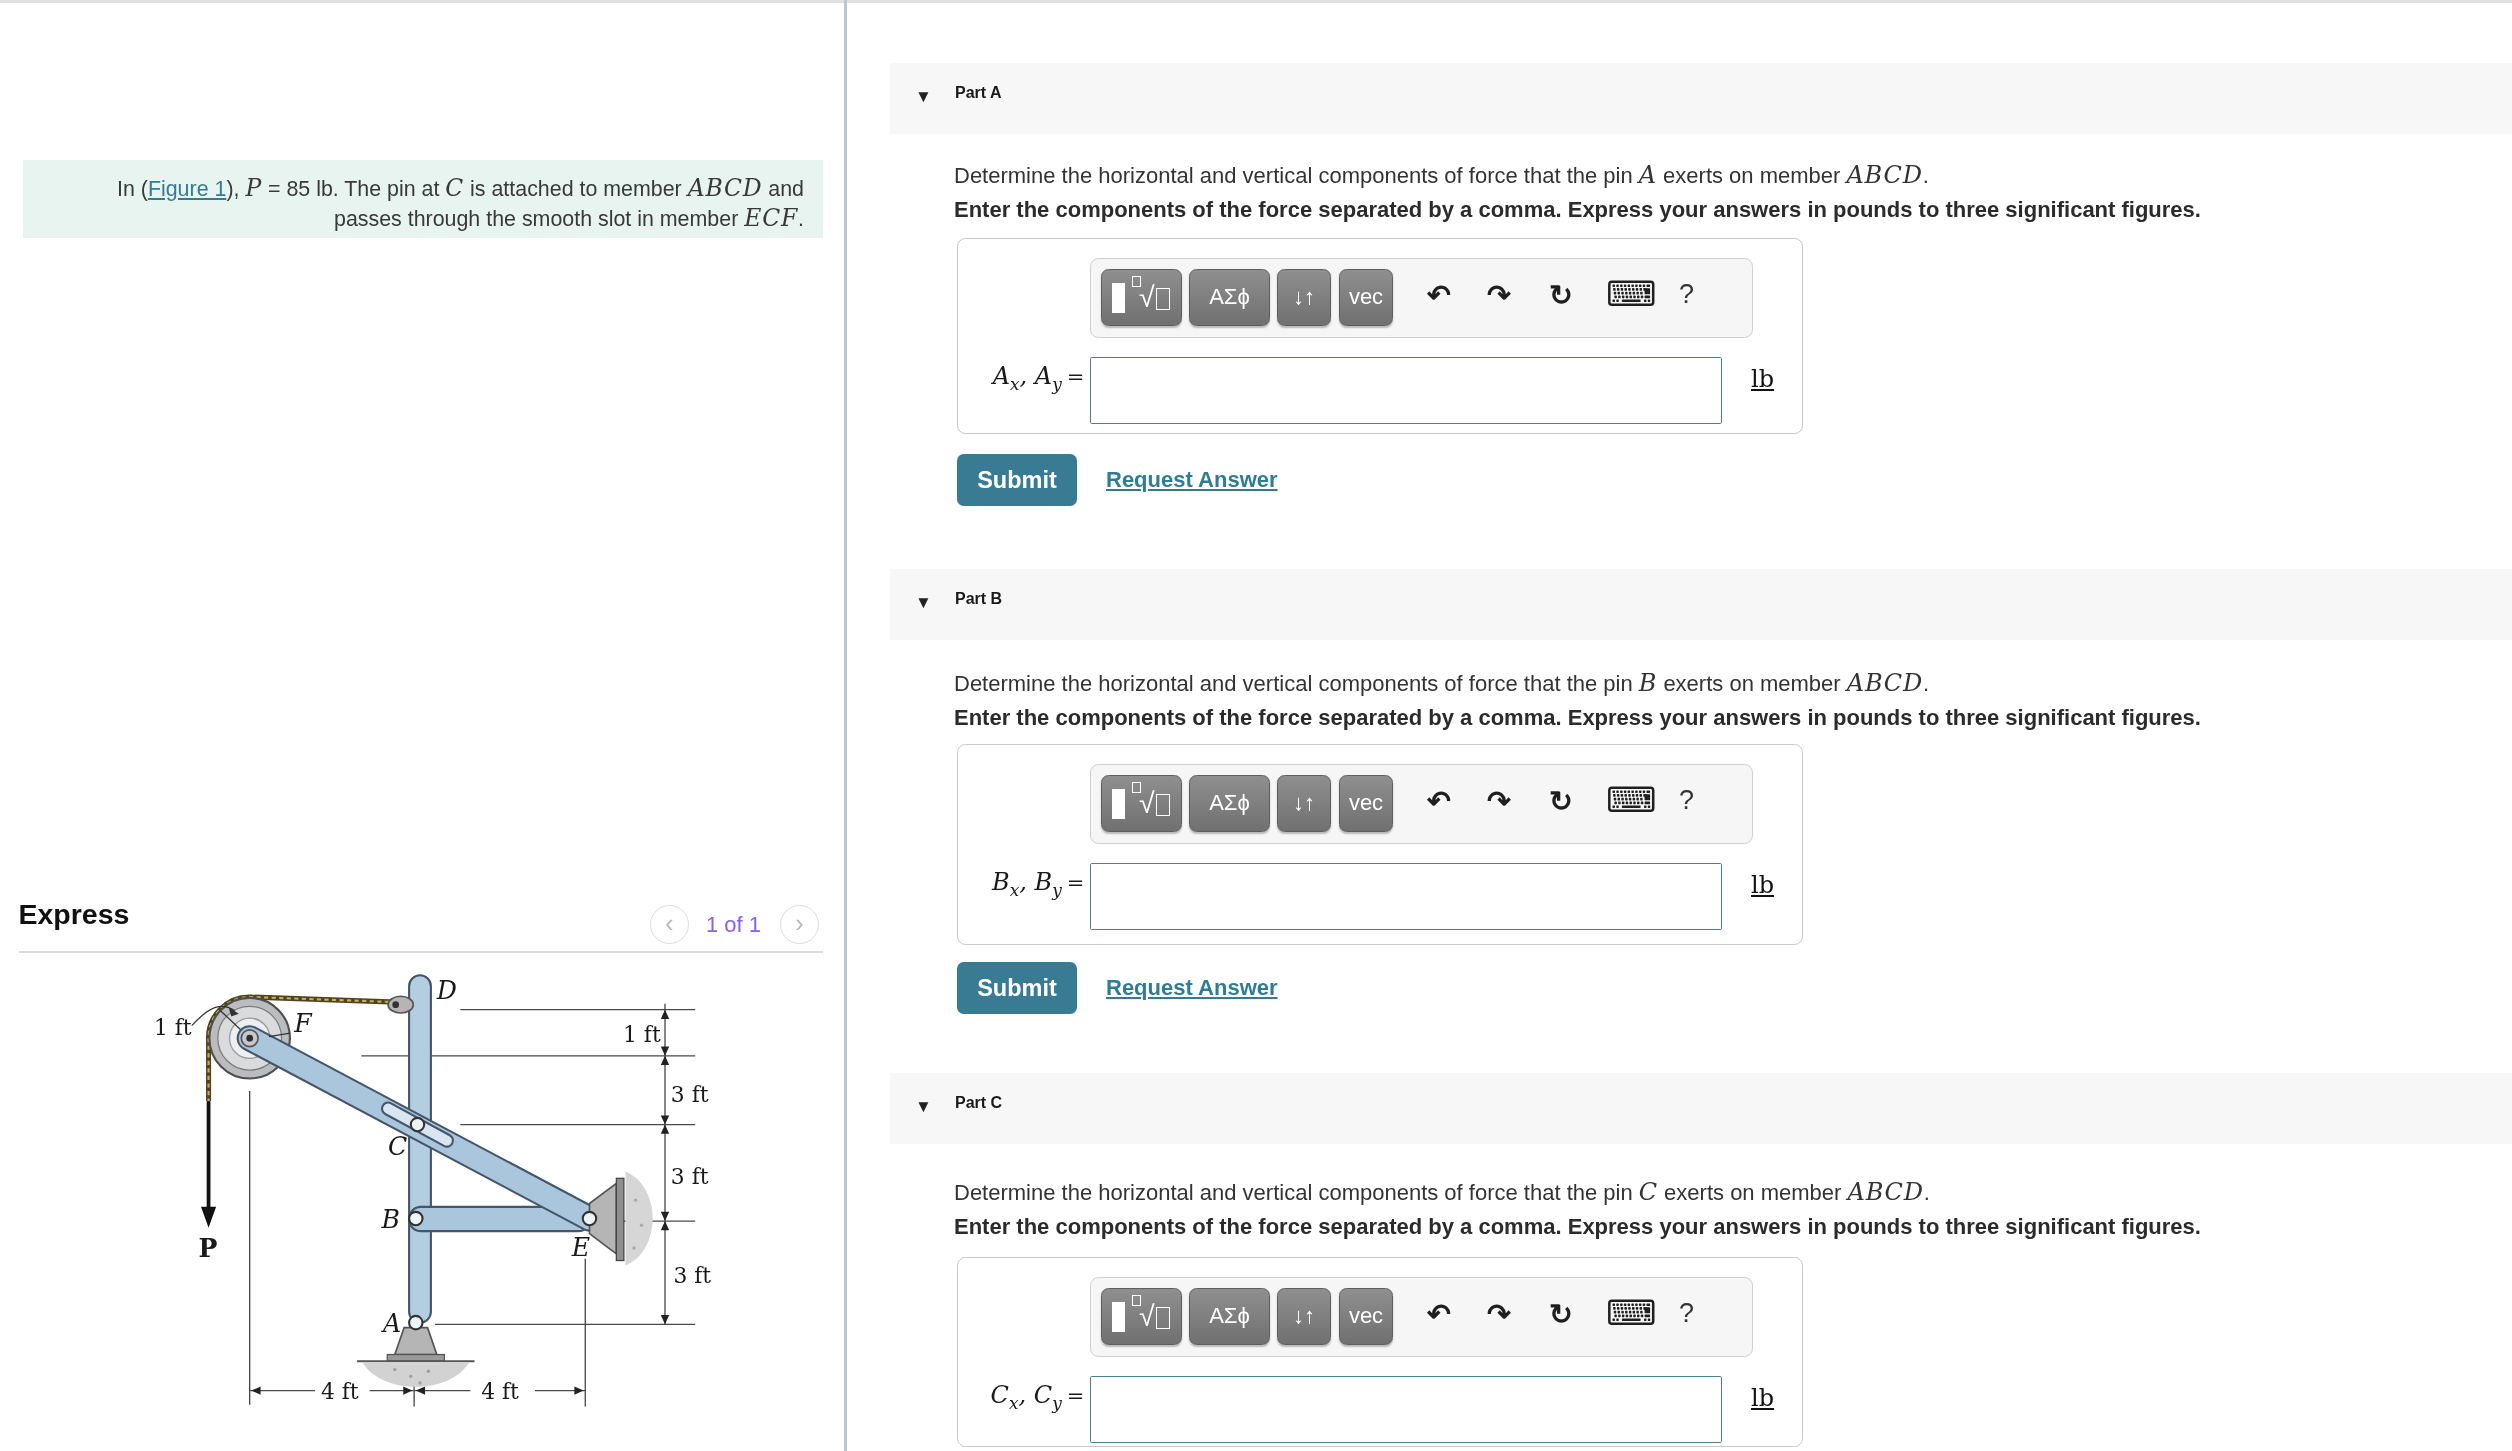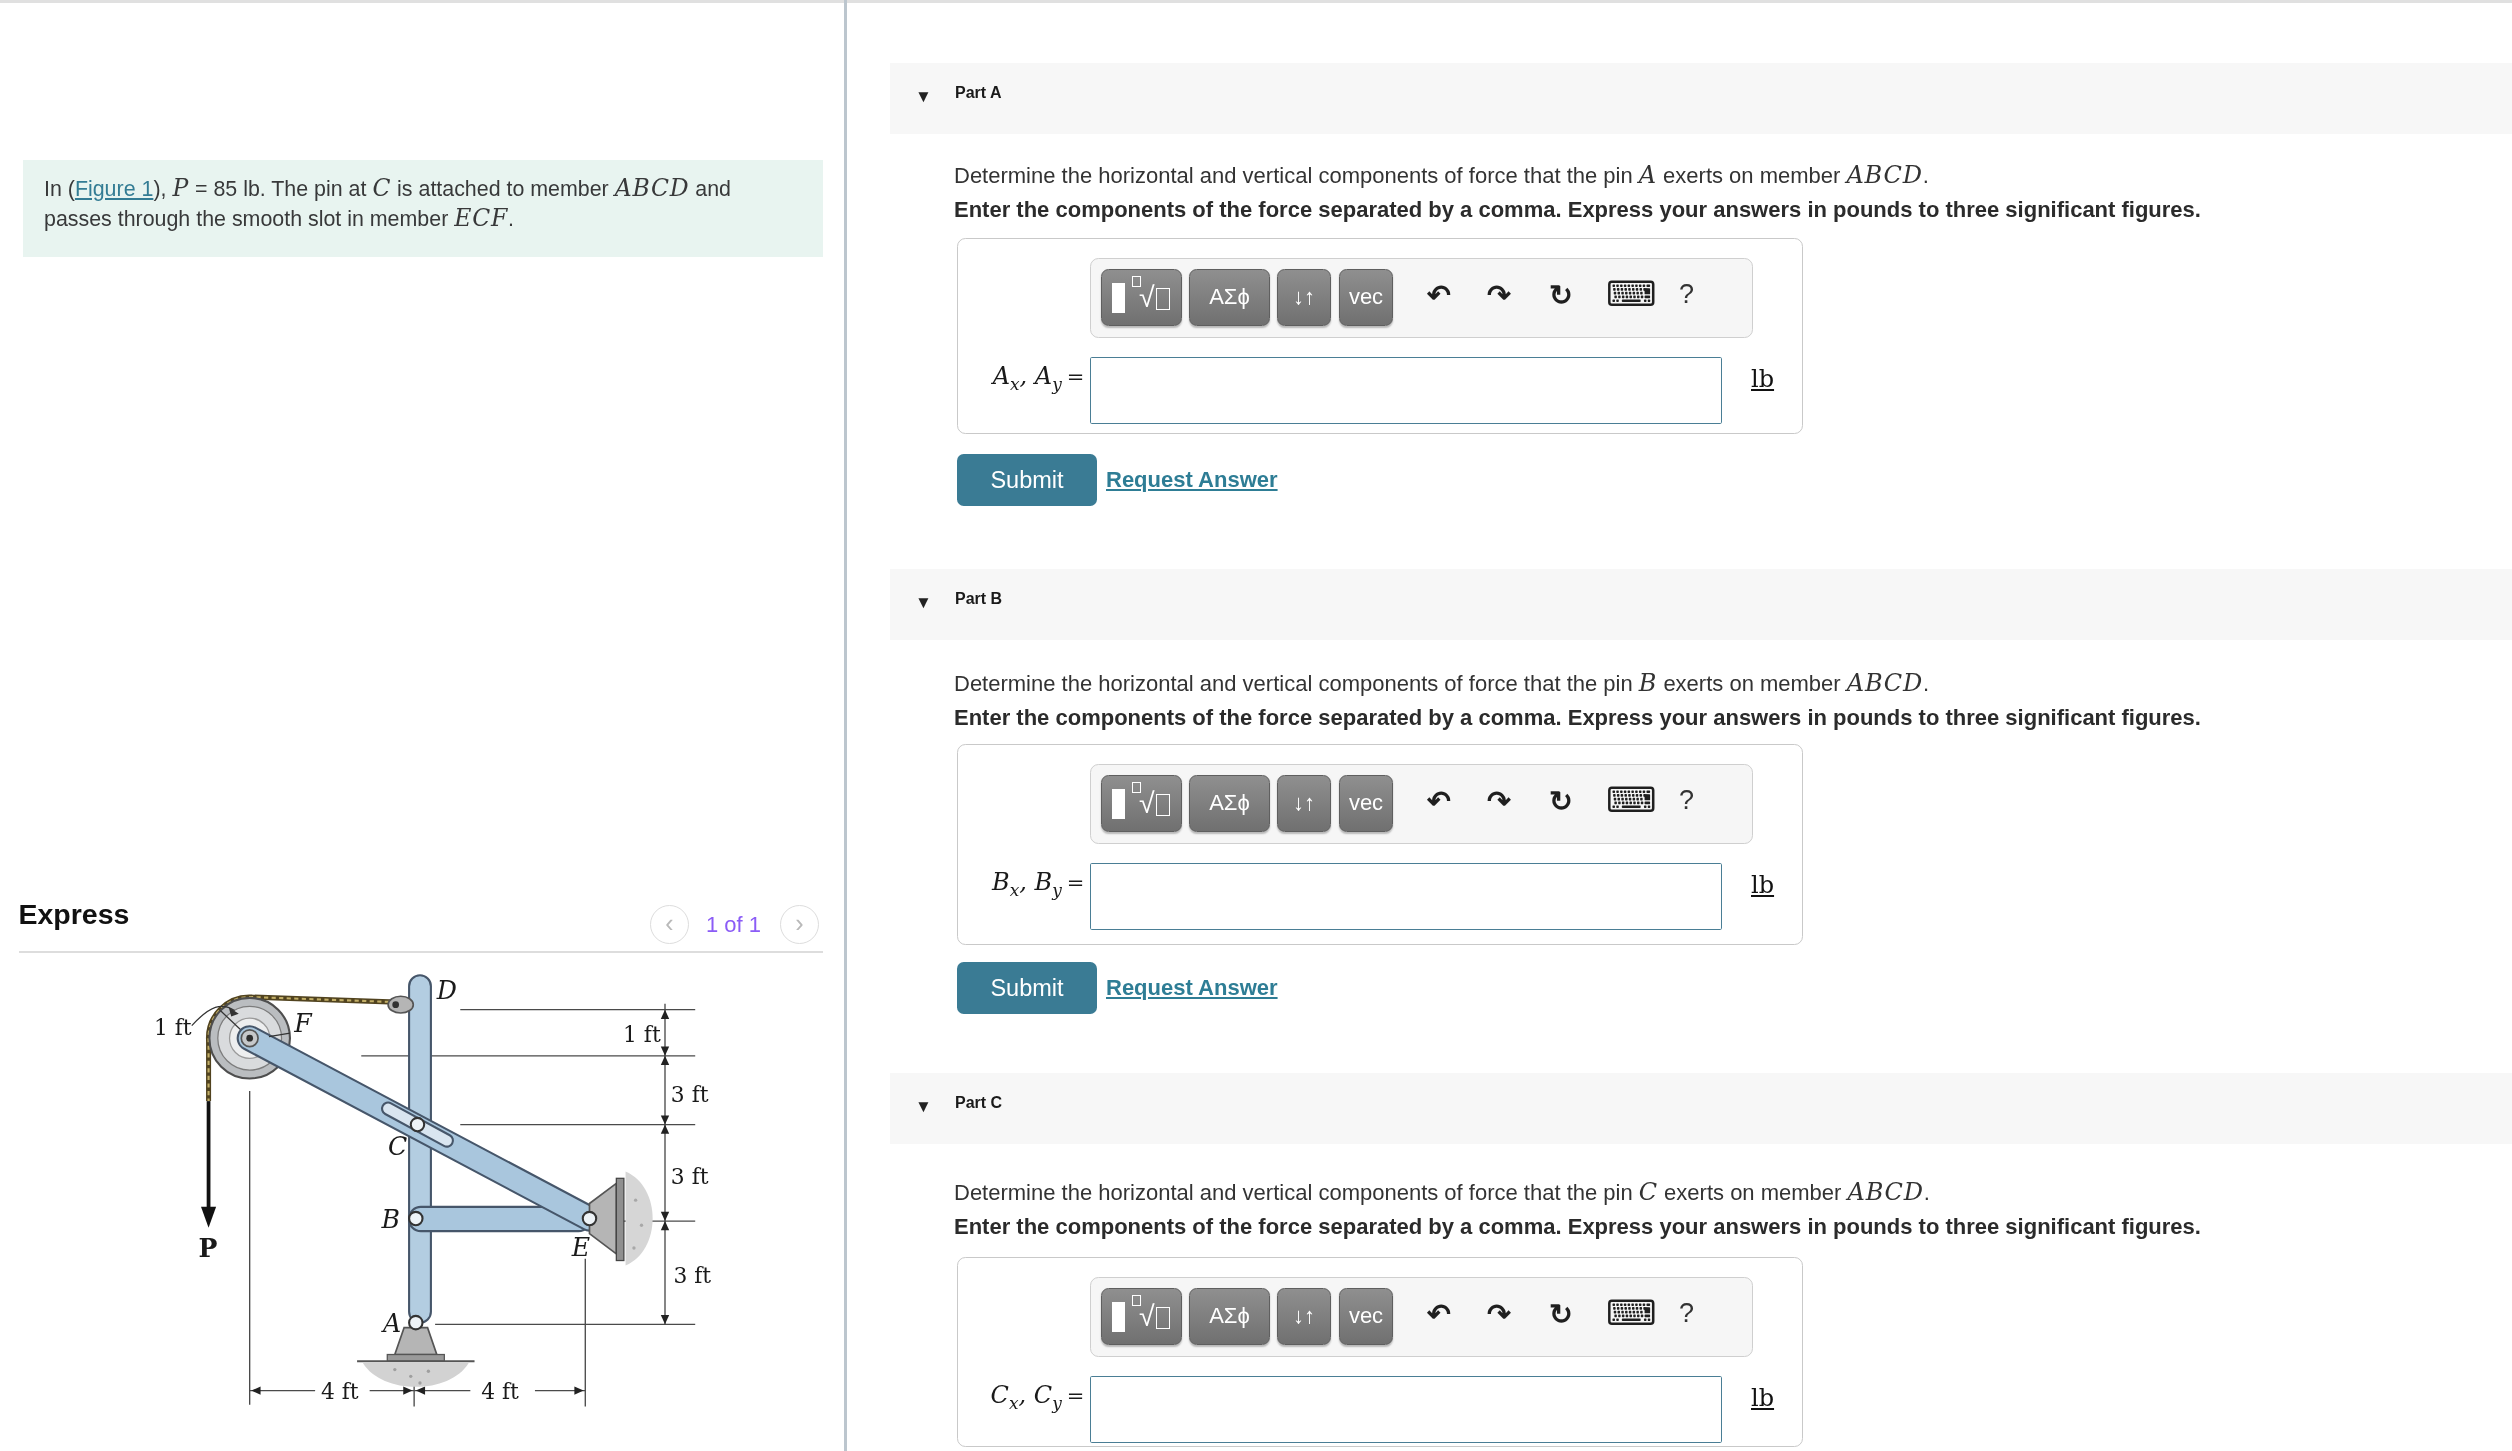--- a/index.html
+++ b/index.html
@@ -3,22 +3,22 @@
 <meta charset="utf-8">
 <style>
   * { margin:0; padding:0; box-sizing:border-box; }
   html,body { background:#fff; }
   body { font-family:"Liberation Sans", sans-serif; color:#333; }
   #app { position:relative; width:2512px; height:1451px; background:#fff; overflow:hidden; }
   .top-border { position:absolute; left:0; top:0; width:2512px; height:3.4px; background:#e0e0e0; }
   .panel-divider { position:absolute; left:844px; top:0; width:3.4px; height:1451px; background:#bcc6ce; }
 
   
-  .problem-box { position:absolute; left:23px; top:160px; width:800px; height:97px;
-                 background:#e8f4f0; }
+  .problem-box { position:absolute; left:23px; top:160px; width:800px; height:78px;
+                 background:#e8f4f0;text-align:right; }
   .problem-text { position:absolute; left:21px; top:14.3px; width:760px;
                   font-size:21.4px; line-height:28.5px; color:#38393a; }
   .mathvar { font-family:"DejaVu Serif", serif; font-style:italic; font-size:23.5px; letter-spacing:0.8px; }
   .figure-link { color:#337c94; text-decoration:underline; cursor:pointer; }
 
   .figure-title { position:absolute; left:18.5px; top:898px; font-size:28.5px; font-weight:bold; color:#111; }
   .pg-circle { position:absolute; top:905px; width:39px; height:39px; border:1.7px solid #ddd;
                border-radius:50%; background:#fff; color:#b9b9b9; font-size:25px; line-height:34px;
                text-align:center; cursor:pointer; }
   .pg-label { position:absolute; left:695px; top:912px; width:77px; text-align:center;
@@ -50,22 +50,22 @@
 
   .ans-label { position:absolute; left:8.4px; top:123px; width:118px; text-align:right; white-space:nowrap;
                font-family:"DejaVu Serif", serif; font-style:italic; font-size:24px; color:#1a1a1a; }
   .ans-label sub { font-size:17px; }
   .ans-eq { font-style:normal; font-size:21px; padding-left:5px; }
   .ans-input { position:absolute; left:132px; top:118px; width:632px; height:67px;
                border:1.7px solid #4a7e95; border-radius:1.7px; background:#fff; font-size:23.5px; padding:0 10px;
                font-family:"Liberation Sans", sans-serif; }
   .ans-unit { position:absolute; left:793px; top:126px; font-family:"DejaVu Serif", serif; font-size:24px; color:#111;text-decoration:underline; }
 
-  .submit-btn { position:absolute; left:957px; width:140px; height:52px; background:#3a7b94; color:#fff;
-                border:none; border-radius:6.7px; font-size:23.5px; font-family:"Liberation Sans", sans-serif; cursor:pointer; }
+  .submit-btn { position:absolute; left:957px; width:120px; height:52px; background:#3a7b94; color:#fff;
+                border:none; border-radius:6.7px; font-size:23.5px; font-family:"Liberation Sans", sans-serif; cursor:pointer;font-weight:bold; }
   .request-link { position:absolute; left:1106px; font-size:22px; font-weight:bold; color:#2e7d95;
                   text-decoration:underline; cursor:pointer; }
 
   
   .fig-svg { position:absolute; left:126px; top:961px; }
   .dimtxt { font-family:"DejaVu Serif", serif; font-size:26px; fill:#1a1a1a; }
   .lbltxt { font-family:"DejaVu Serif", serif; font-style:italic; font-size:30px; fill:#1a1a1a; }
 </style>
 </head>
 <body>

